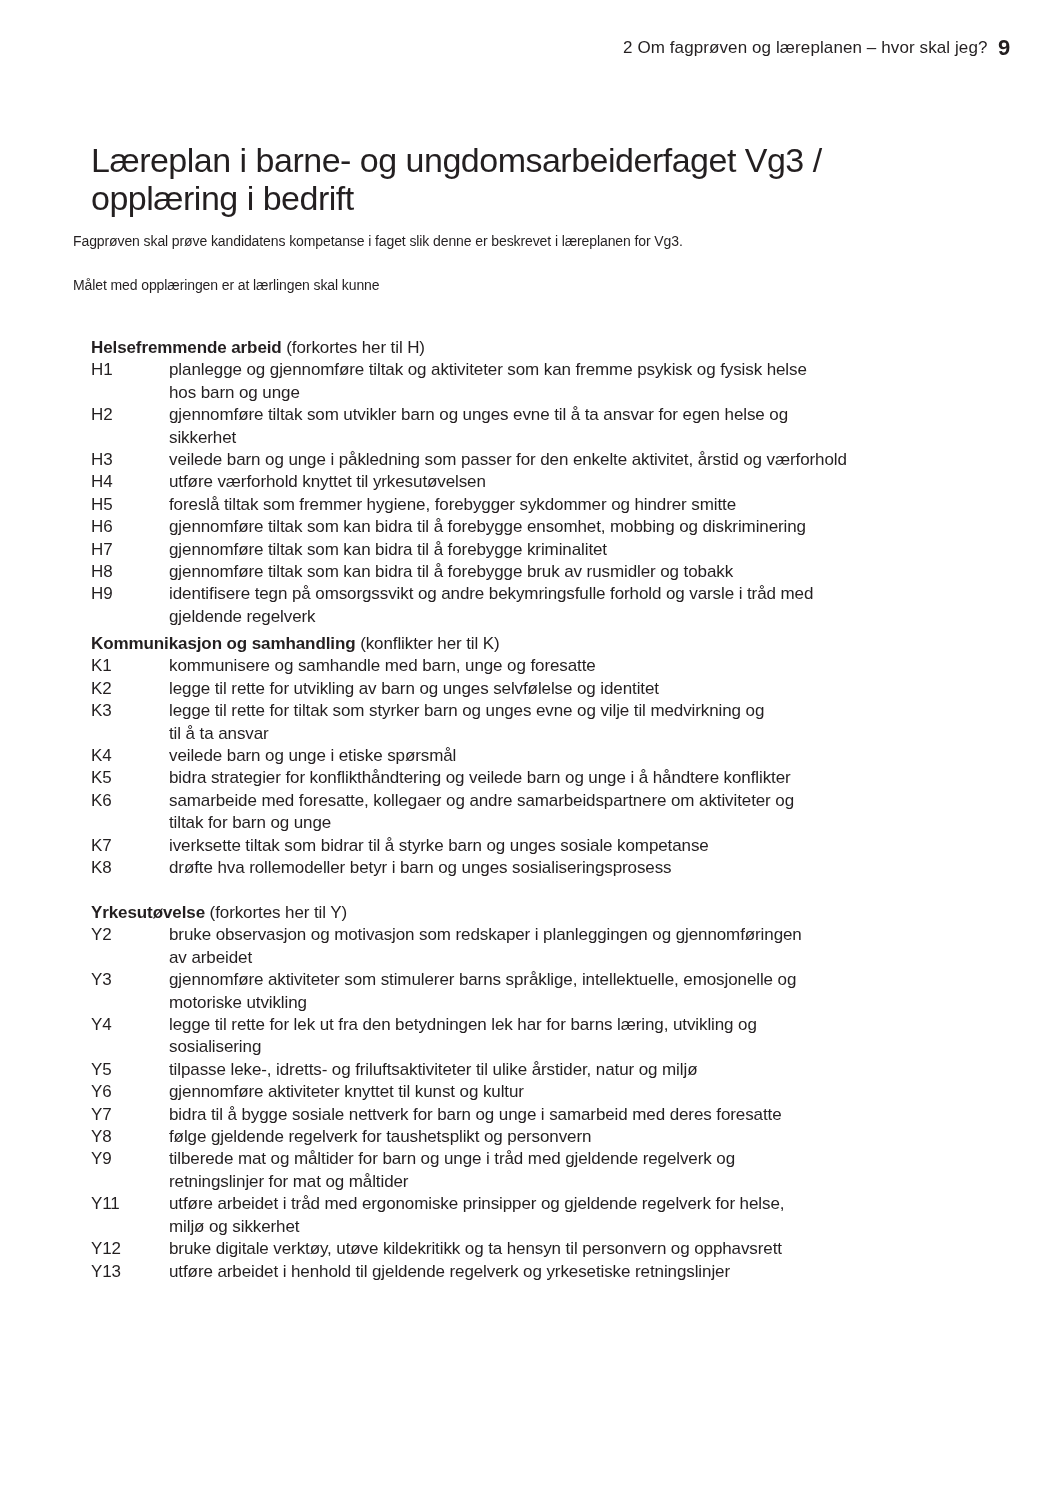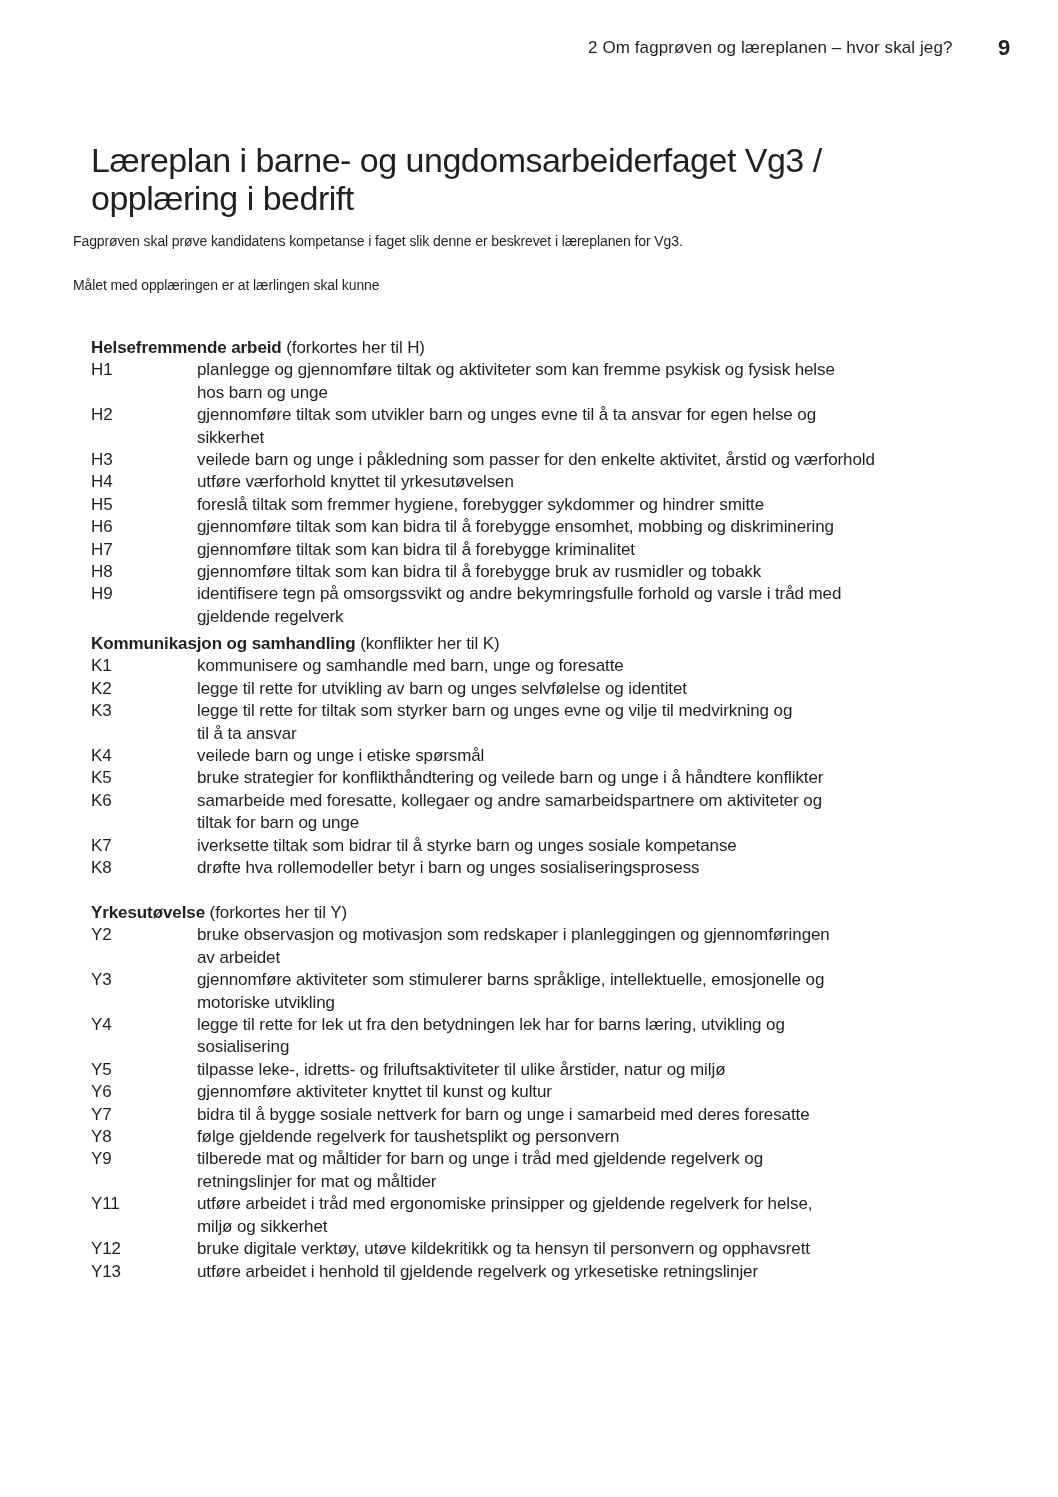--- a/index.html
+++ b/index.html
@@ -11,21 +11,21 @@
       width: 1058px;
       height: 1497px;
       position: relative;
       overflow: hidden;
       font-family: "Liberation Sans", sans-serif;
       color: #231f20;
     }
     .running-header {
       position: absolute;
       top: 38px;
-      left: 588px;
+      left: 623px;
       font-size: 17px;
       letter-spacing: 0.1px;
       color: #231f20;
       white-space: nowrap;
     }
     .page-number {
       position: absolute;
       top: 35px;
       left: 998px;
       font-size: 22px;
@@ -70,21 +70,20 @@
     .section-heading {
       line-height: 22.4px;
       white-space: nowrap;
     }
     .section-heading .bold {
       font-weight: bold;
     }
     .item {
       display: flex;
       line-height: 22.4px;
-      gap: 28px;
     }
     .item-code {
       width: 60px;
       flex: 0 0 60px;
     }
     .item-text {
       flex: 1 1 auto;
       white-space: pre-line;
       margin-left: 18px;
     }
@@ -164,21 +163,21 @@
         <span class="item-code">K3</span>
         <span class="item-text">legge til rette for tiltak som styrker barn og unges evne og vilje til medvirkning og
 til å ta ansvar</span>
       </div>
       <div class="item">
         <span class="item-code">K4</span>
         <span class="item-text">veilede barn og unge i etiske spørsmål</span>
       </div>
       <div class="item">
         <span class="item-code">K5</span>
-        <span class="item-text">bruke strategier for konflikthåndtering og veilede barn og unge i å håndtere konflikter</span>
+        <span class="item-text">bidra strategier for konflikthåndtering og veilede barn og unge i å håndtere konflikter</span>
       </div>
       <div class="item">
         <span class="item-code">K6</span>
         <span class="item-text">samarbeide med foresatte, kollegaer og andre samarbeidspartnere om aktiviteter og
 tiltak for barn og unge</span>
       </div>
       <div class="item">
         <span class="item-code">K7</span>
         <span class="item-text">iverksette tiltak som bidrar til å styrke barn og unges sosiale kompetanse</span>
       </div>

